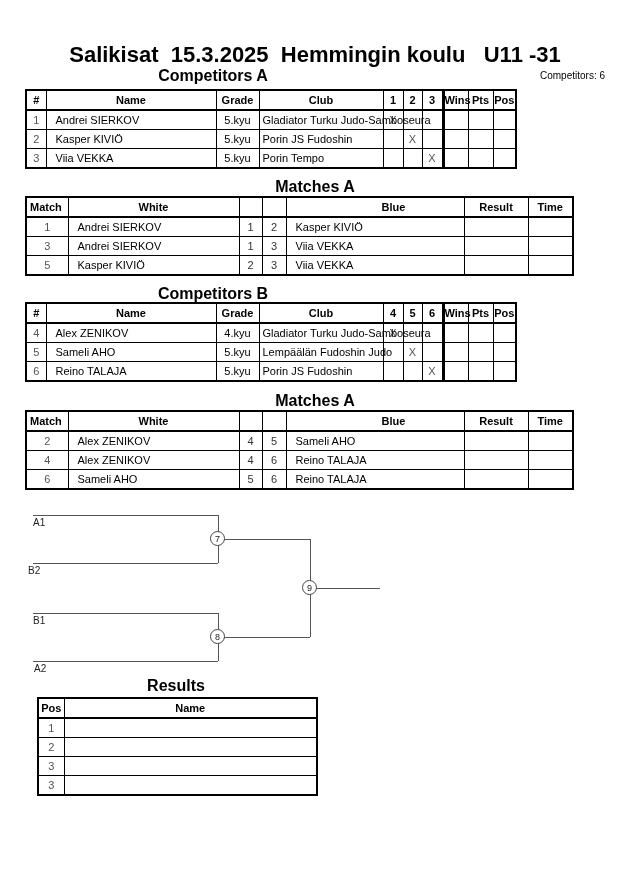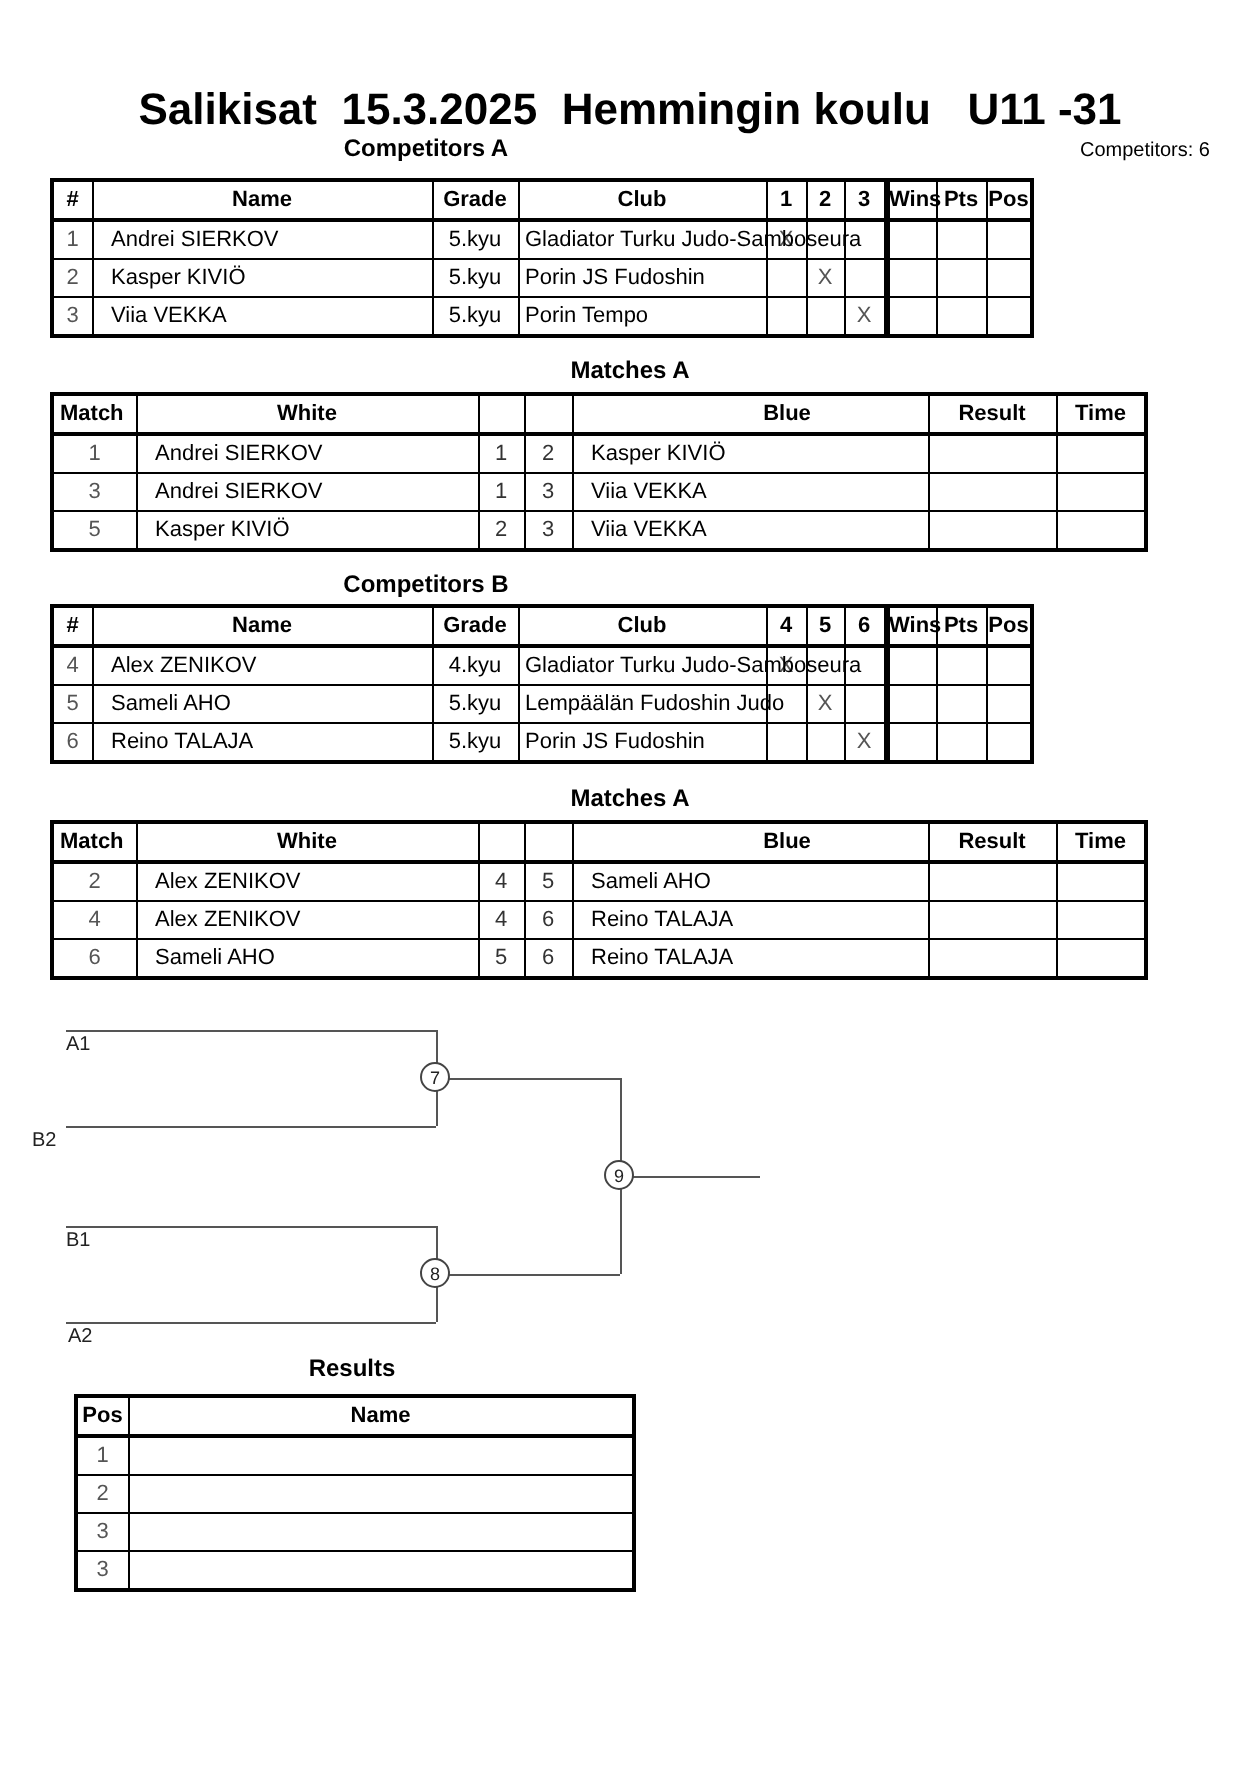--- a/index.html
+++ b/index.html
@@ -6,21 +6,21 @@
   body{
     width:630px;height:891px;position:relative;background:#ffffff;
     font-family:"Liberation Sans","DejaVu Sans",sans-serif;color:#000;
     overflow:hidden;
   }
   .abs{position:absolute;}
   .page-title{
     top:42px;left:0;width:630px;text-align:center;
     font-size:22px;font-weight:bold;white-space:pre;letter-spacing:0px;
   }
-  .sec-label{font-size:12px;font-weight:bold;text-align:center;white-space:pre;}
+  .sec-label{font-size:16px;font-weight:bold;text-align:center;white-space:pre;}
   .count-label{top:70px;right:25px;font-size:10px;}
   table{border-collapse:collapse;table-layout:fixed;position:absolute;background:#fff;}
   table{border:2px solid #000;}
   th,td{
     border:1px solid #000;padding:0;height:18px;overflow:visible;
     font-size:11px;white-space:nowrap;line-height:18px;vertical-align:middle;
   }
   th{font-weight:bold;text-align:center;border-bottom:2px solid #000;}
   td{text-align:center;}
   td.lft{text-align:left;padding-left:9px;}
@@ -293,21 +293,21 @@
     <td></td>
     <td></td>
   </tr>
 </tbody>
   </table>
 
 <div>
   <div class="bk-h" style="left:33px;top:515px;width:185px;"></div>
   <div class="bk-label" style="left:33px;top:518px;">A1</div>
   <div class="bk-h" style="left:33px;top:563px;width:185px;"></div>
-  <div class="bk-label" style="left:16px;top:566px;">B2</div>
+  <div class="bk-label" style="left:28px;top:566px;">B2</div>
   <div class="bk-v" style="left:218px;top:515px;height:48px;"></div>
   <div class="bk-h" style="left:218px;top:539px;width:92px;"></div>
 
   <div class="bk-h" style="left:33px;top:613px;width:185px;"></div>
   <div class="bk-label" style="left:33px;top:616px;">B1</div>
   <div class="bk-h" style="left:33px;top:661px;width:185px;"></div>
   <div class="bk-label" style="left:34px;top:664px;">A2</div>
   <div class="bk-v" style="left:218px;top:613px;height:48px;"></div>
   <div class="bk-h" style="left:218px;top:637px;width:92px;"></div>
 

